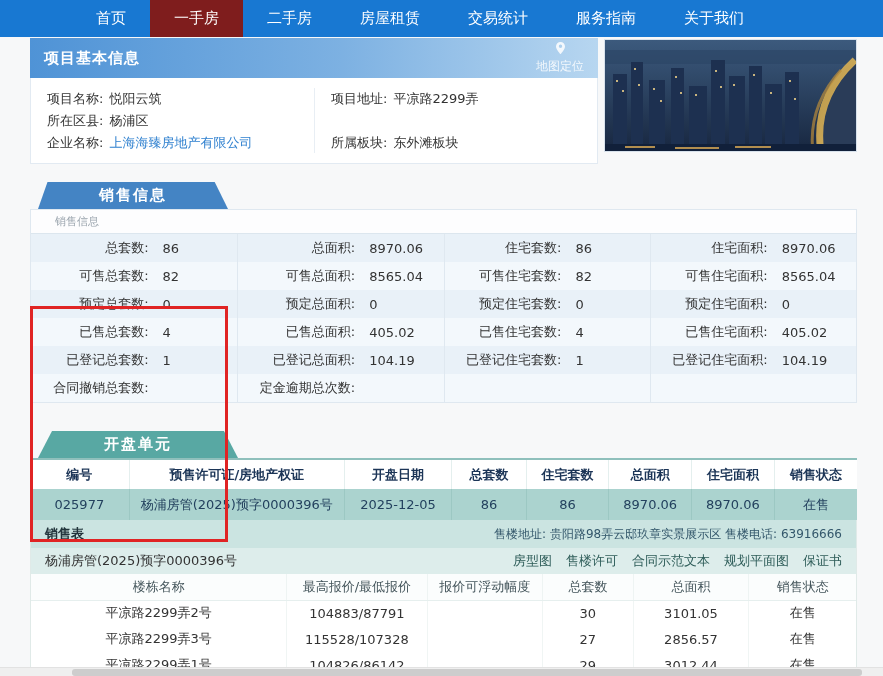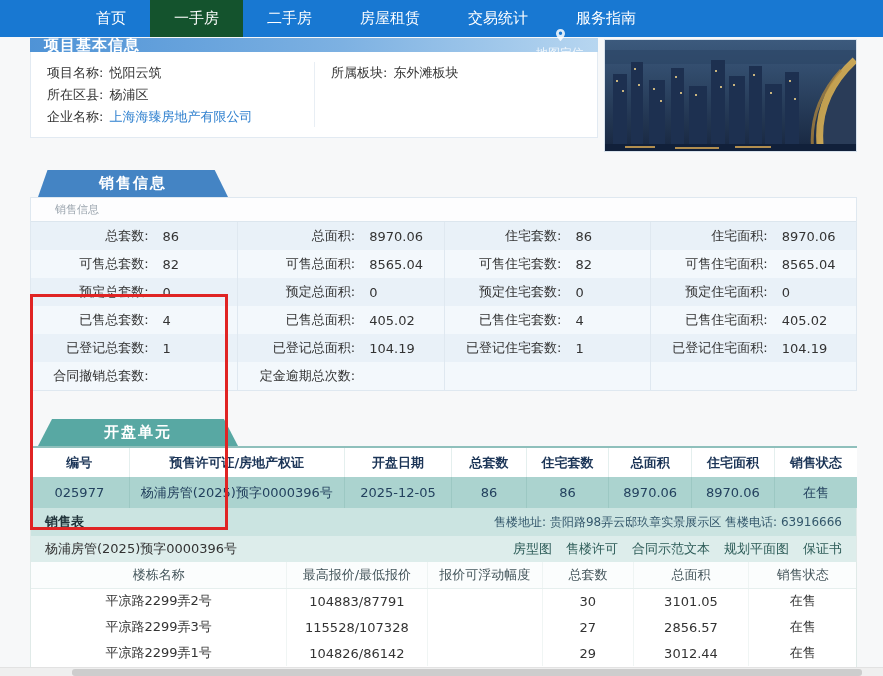--- a/index.html
+++ b/index.html
@@ -11,30 +11,30 @@
   }
   
   .nav {
     height:37px; background:#1878d2; display:flex; align-items:stretch;
     padding-left:72px;
   }
   .nav-item {
     color:#fff; font-size:15px; display:flex; align-items:center;
     padding:0 24px; cursor:pointer; white-space:nowrap;
   }
-  .nav-item.active { background:#14532d; }
+  .nav-item.active { background:#7f1d1d; }
 
   
   .content { position:absolute; left:30px; top:38px; width:827px; }
 
   
   .project-wrap { display:flex; }
   .project-panel { width:568px; }
   .project-header {
-    height:14px; background:linear-gradient(90deg,#4f93d6 0%,#7db1e2 55%,#b7d6f0 100%);
+    height:40px; background:linear-gradient(90deg,#4f93d6 0%,#7db1e2 55%,#b7d6f0 100%);
     display:flex; align-items:center; justify-content:space-between;
     padding:4px 14px; color:#fff;
   }
   .project-title { font-size:15px; font-weight:bold; letter-spacing:1px; }
   .map-link { display:flex; align-items:center; gap:4px; font-size:12px; color:rgba(255,255,255,.85); cursor:pointer;flex-direction:column; }
   .project-body {
     background:#fff; border:1px solid #e2eaf2; border-top:none; height:86px;
     display:flex; padding:10px 0;
   }
   .proj-col { width:50%; padding:0 16px; display:flex; flex-direction:column; justify-content:space-between; }
@@ -127,20 +127,21 @@
 </head>
 <body>
 
 <div class="nav">
   <div class="nav-item">首页</div>
   <div class="nav-item active">一手房</div>
   <div class="nav-item">二手房</div>
   <div class="nav-item">房屋租赁</div>
   <div class="nav-item">交易统计</div>
   <div class="nav-item">服务指南</div>
+  <div class="nav-item">关于我们</div>
 </div>
 
 <div class="content">
 
   <div class="project-wrap">
     <div class="project-panel">
       <div class="project-header">
         <span class="project-title">项目基本信息</span>
         <span class="map-link">
           <span class="pin-icon">
@@ -157,20 +158,23 @@
             <span class="proj-label">项目名称:</span><span>悦阳云筑</span>
           </div>
           <div class="proj-row">
             <span class="proj-label">所在区县:</span><span>杨浦区</span>
           </div>
           <div class="proj-row">
             <span class="proj-label">企业名称:</span><span class="link">上海海臻房地产有限公司</span>
           </div>
         </div>
         <div class="proj-col">
+          <div class="proj-row">
+            <span class="proj-label">项目地址:</span><span>平凉路2299弄</span>
+          </div>
           <div class="proj-row">
             <span class="proj-label">所属板块:</span><span>东外滩板块</span>
           </div>
         </div>
       </div>
     </div>
 
     <div class="photo">
       <svg width="253" height="113" viewBox="0 0 253 113" preserveAspectRatio="none">
         <defs>

